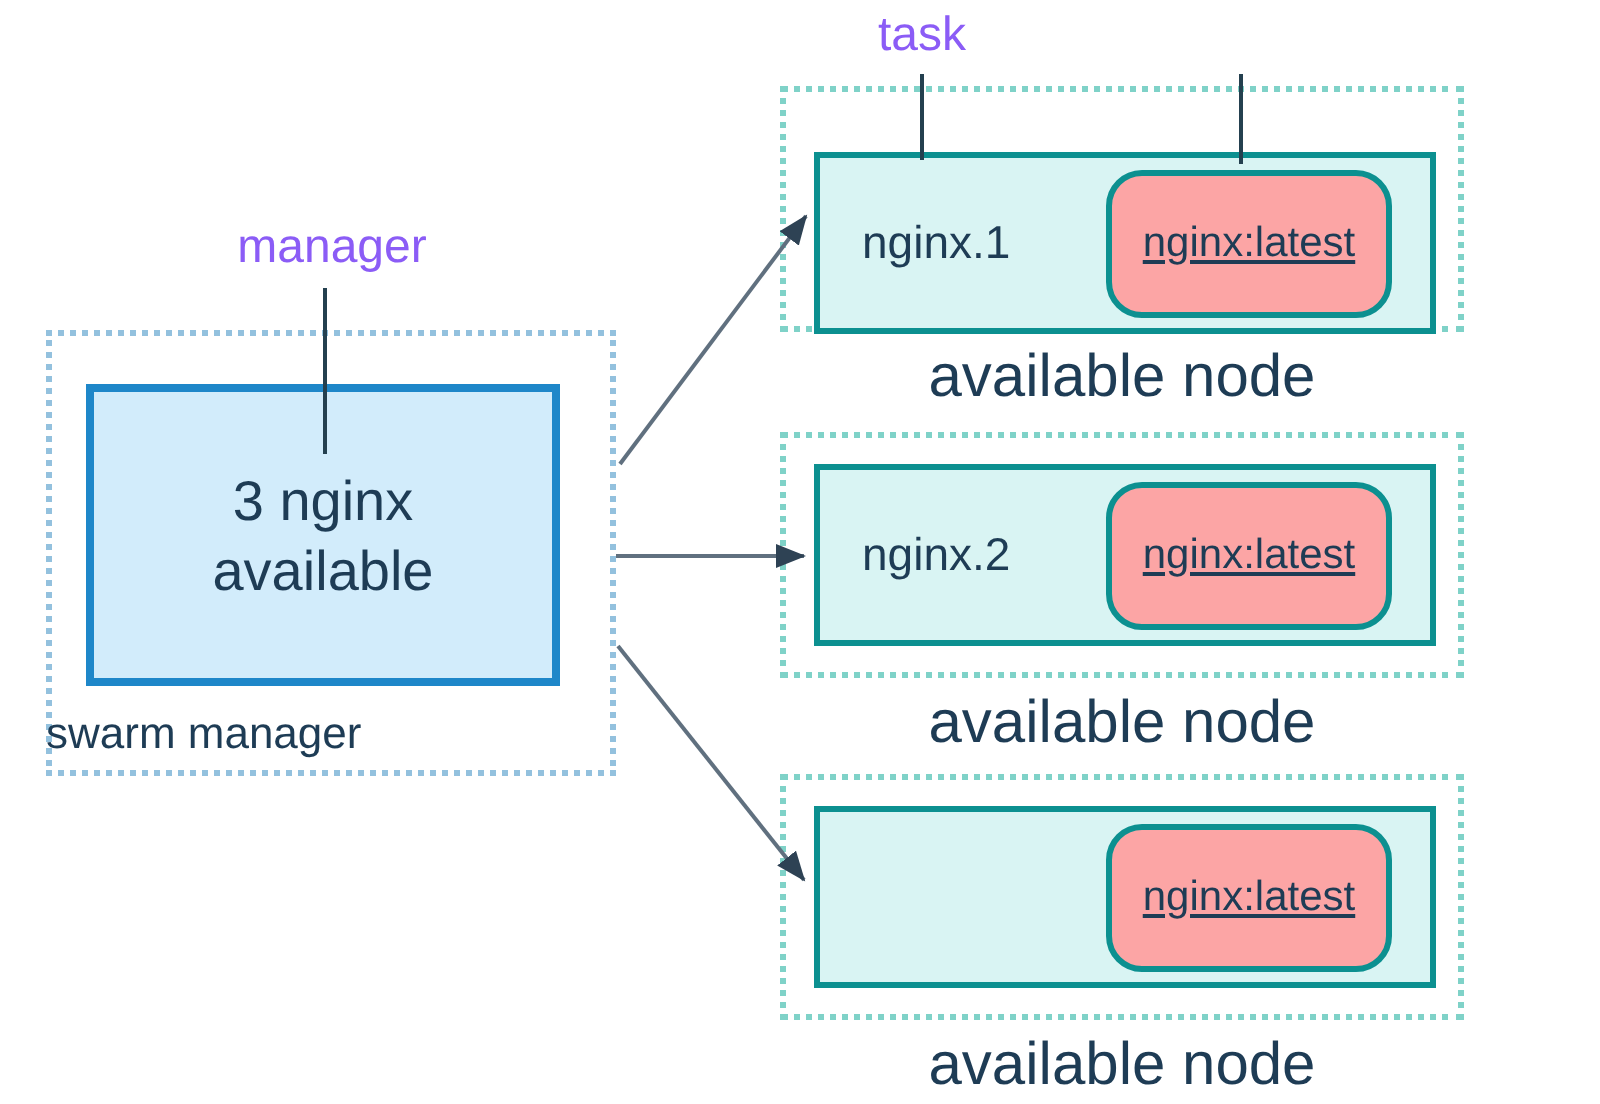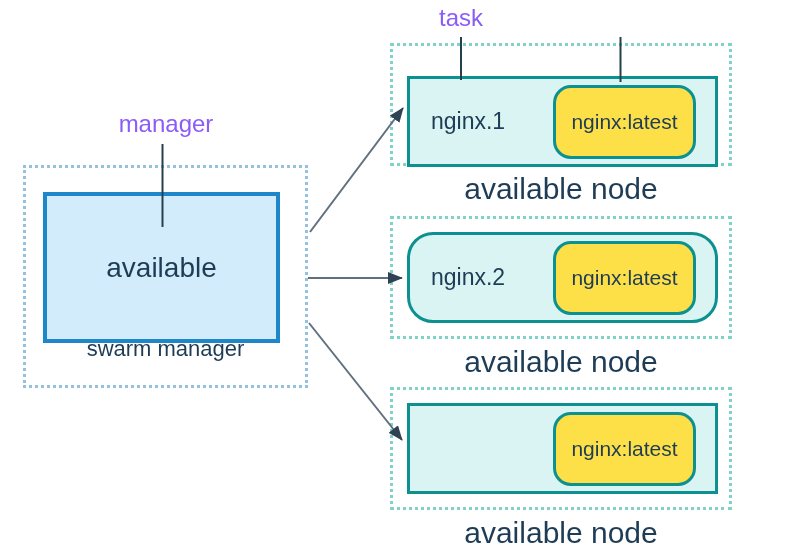--- a/index.html
+++ b/index.html
@@ -50,23 +50,22 @@
     flex-direction: column;
     align-items: center;
     justify-content: center;
     font-size: 28px;
     line-height: 35px;
     text-align: center;
     z-index: 2;
   }
   .swarm-caption {
     position: absolute;
-    left: 23px; top: 336px;
+    left: 23px; top: 354px;
     width: 285px;
-    text-align: center;
     font-size: 22px;
     z-index: 2;
   }
 
   .node-dotted {
     position: absolute;
     left: 390px;
     width: 342px; height: 123px;
     border: 3px dotted #7fd2c8;
   }
@@ -80,37 +79,38 @@
     width: 311px; height: 91px;
     border: 3px solid #0c9090;
     background: #d9f4f3;
     display: flex;
     align-items: center;
     padding-left: 21px;
     font-size: 23px;
     z-index: 2;
   }
   .task-1 { top: 59px; margin-top: 17px; }
-  .task-2 { top: 232px; border-radius: 26px; }
+  .task-2 { top: 232px; }
   .task-3 { top: 403px; }
 
   .container-box {
     position: absolute;
     right: 19px;
     top: 50%;
     transform: translateY(-50%);
     width: 143px; height: 74px;
     border: 3px solid #0c9090;
     border-radius: 18px;
-    background: #fde047;
+    background: #fca5a5;
     display: flex;
     align-items: center;
     justify-content: center;
     font-size: 21px;
     white-space: nowrap;
+    text-decoration: underline;
   }
 
   .node-caption {
     position: absolute;
     left: 390px;
     width: 342px;
     text-align: center;
     font-size: 30px;
     z-index: 2;
   }
@@ -137,20 +137,21 @@
     <line x1="310" y1="232" x2="403" y2="108" stroke="#60707f" stroke-width="2" marker-end="url(#arrowhead)"></line>
     <line x1="308" y1="278" x2="402" y2="278" stroke="#60707f" stroke-width="2" marker-end="url(#arrowhead)"></line>
     <line x1="309" y1="323" x2="402" y2="440" stroke="#60707f" stroke-width="2" marker-end="url(#arrowhead)"></line>
   </svg>
 
   <div class="hdr-label service-label">manager</div>
   <div class="hdr-label task-label">task</div>
 
   <div class="swarm-box"></div>
   <div class="service-box">
+    <div>3 nginx</div>
     <div>available</div>
   </div>
   <div class="swarm-caption">swarm manager</div>
 
   <div class="node-dotted node-1"></div>
   <div class="task-box task-1">
     <span>nginx.1</span>
     <div class="container-box">
       <span>nginx:latest</span>
     </div>

